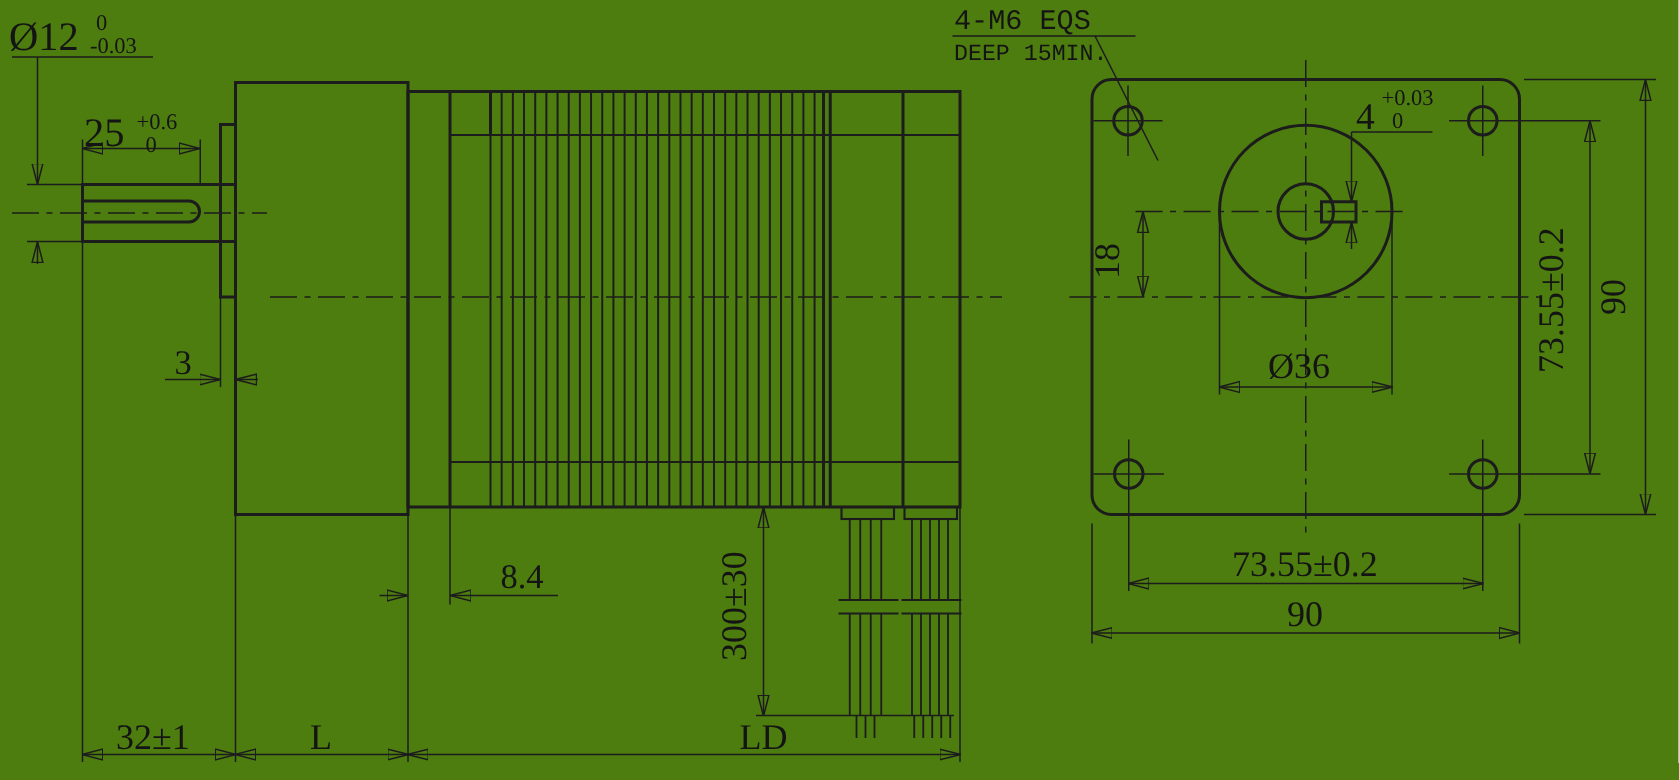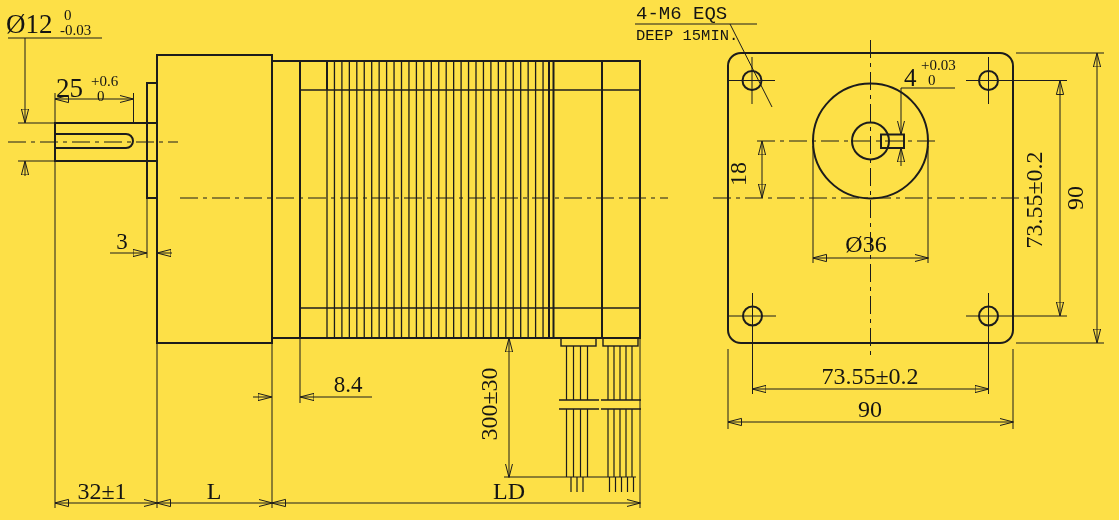--- a/index.html
+++ b/index.html
@@ -1,17 +1,17 @@
 <!DOCTYPE html>
 <html><head>
 <meta charset="utf-8">
 <title>Gearmotor Outline Drawing</title>
 <style>
   html,body{margin:0;padding:0;background:#ffffff;}
-  .stage{position:relative;width:1119px;height:520px;background:#fde047;overflow:hidden;}
+  .stage{position:relative;width:1119px;height:520px;background:#4d7c0f;overflow:hidden;}
   svg{display:block;}
   svg line, svg path, svg rect, svg circle{stroke:#1c1c1c;fill:none;}
   .s2{stroke-width:2;}
   .s15{stroke-width:1.4;}
   .s1{stroke-width:1;}
   .fin{stroke-width:1.3;}
   .wire{stroke-width:1.2;}
   .cl{stroke-width:1;stroke-dasharray:18 5 4 5;}
   text{fill:#141414;stroke:none;font-family:"Liberation Serif","DejaVu Serif",serif;}
   .t27{font-size:27px;}

